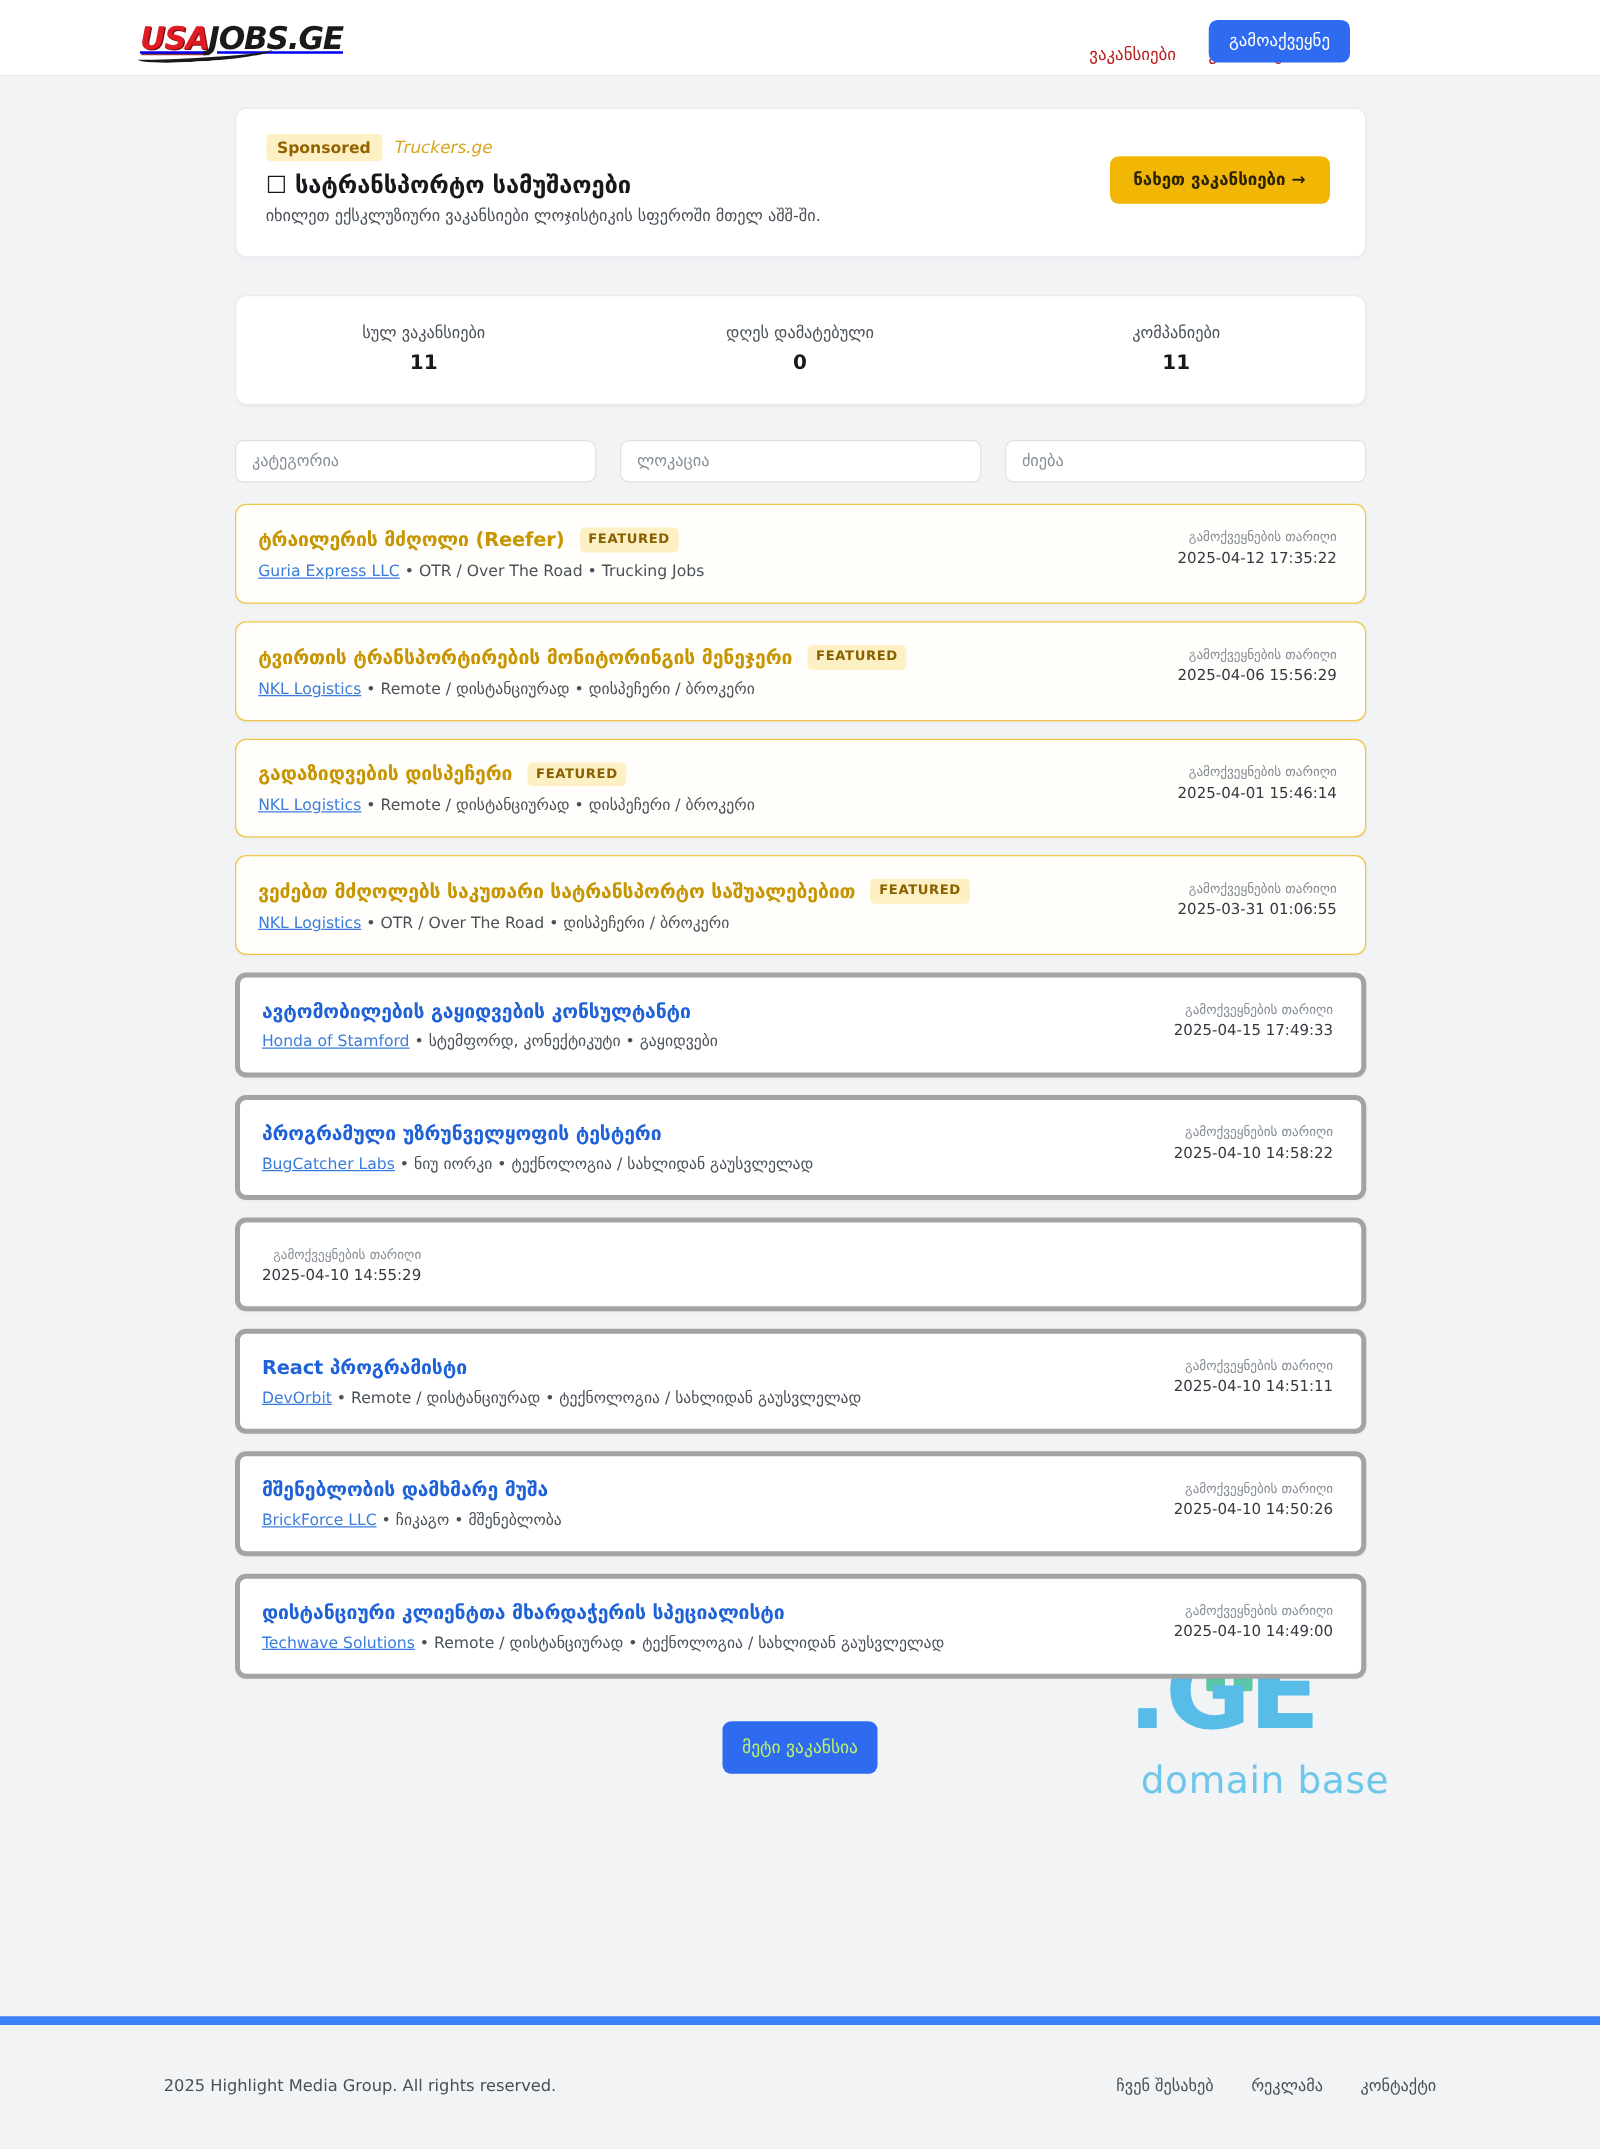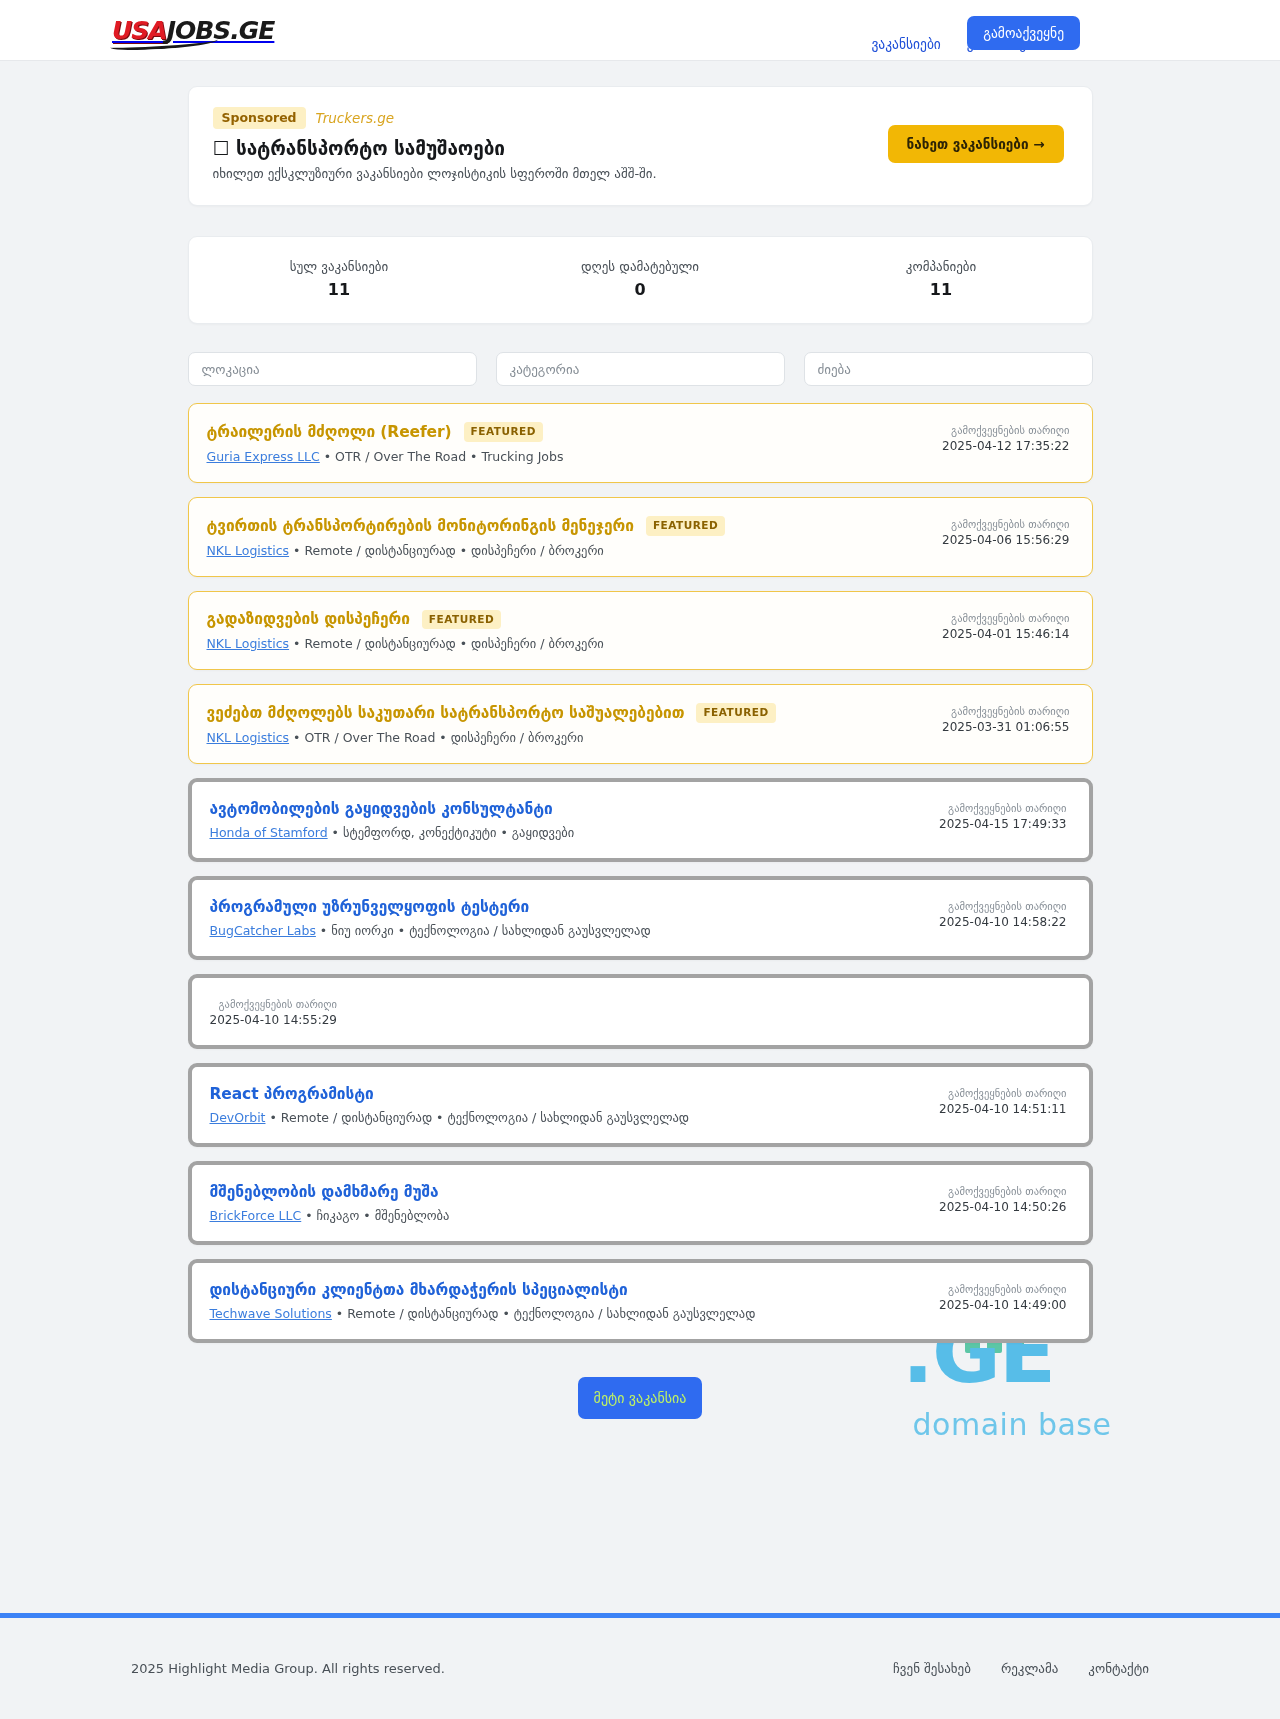--- a/index.html
+++ b/index.html
@@ -54,21 +54,21 @@
 
   .nav {
     margin-left: auto;
     display: flex;
     align-items: center;
     gap: 26px;
     padding-right: 200px;
   }
   .nav a {
     font-size: 13.5px;
-    color: #1d4ed8;
+    color: #b91c1c;
     text-decoration: none;
     white-space: nowrap;
     margin-top: 28px;
   }
   .btn-publish {
     position: absolute;
     right: 200px;
     top: 16px;
     background: #2f6bf0;
     color: #fff;
@@ -277,21 +277,21 @@
   .wm-dot { color: #57bde8; }
   .wm-sub {
     font-size: 30px;
     color: #6ec6ea;
     margin-top: 12px;
     letter-spacing: 0.5px;
   }
 
   
   .site-footer {
-    border-top: 5px solid #3b82f6;
+    border-top: 7px solid #3b82f6;
     background: #f1f3f5;
     position: absolute;
     bottom: 0;
     left: 0;
     width: 1280px;
     height: 106px;
     display: flex;
     align-items: center;
     padding: 0 131px;
     z-index: 2;
@@ -340,22 +340,22 @@
       <div class="stat-label">დღეს დამატებული</div>
       <div class="stat-value">0</div>
     </div>
     <div class="stat">
       <div class="stat-label">კომპანიები</div>
       <div class="stat-value">11</div>
     </div>
   </section>
 
   <section class="filters">
+    <input type="text" placeholder="კატეგორია" style="">
     <input type="text" placeholder="ლოკაცია" style="">
-    <input type="text" placeholder="კატეგორია" style="">
     <input type="text" placeholder="ძიება" style="">
   </section>
 
   <section class="job-list">
 
     <article class="job-card featured">
       <div class="job-main">
         <div class="job-title-row">
           <a class="job-title" href="#">ტრაილერის მძღოლი (Reefer)</a>
           <span class="badge-featured">FEATURED</span>

